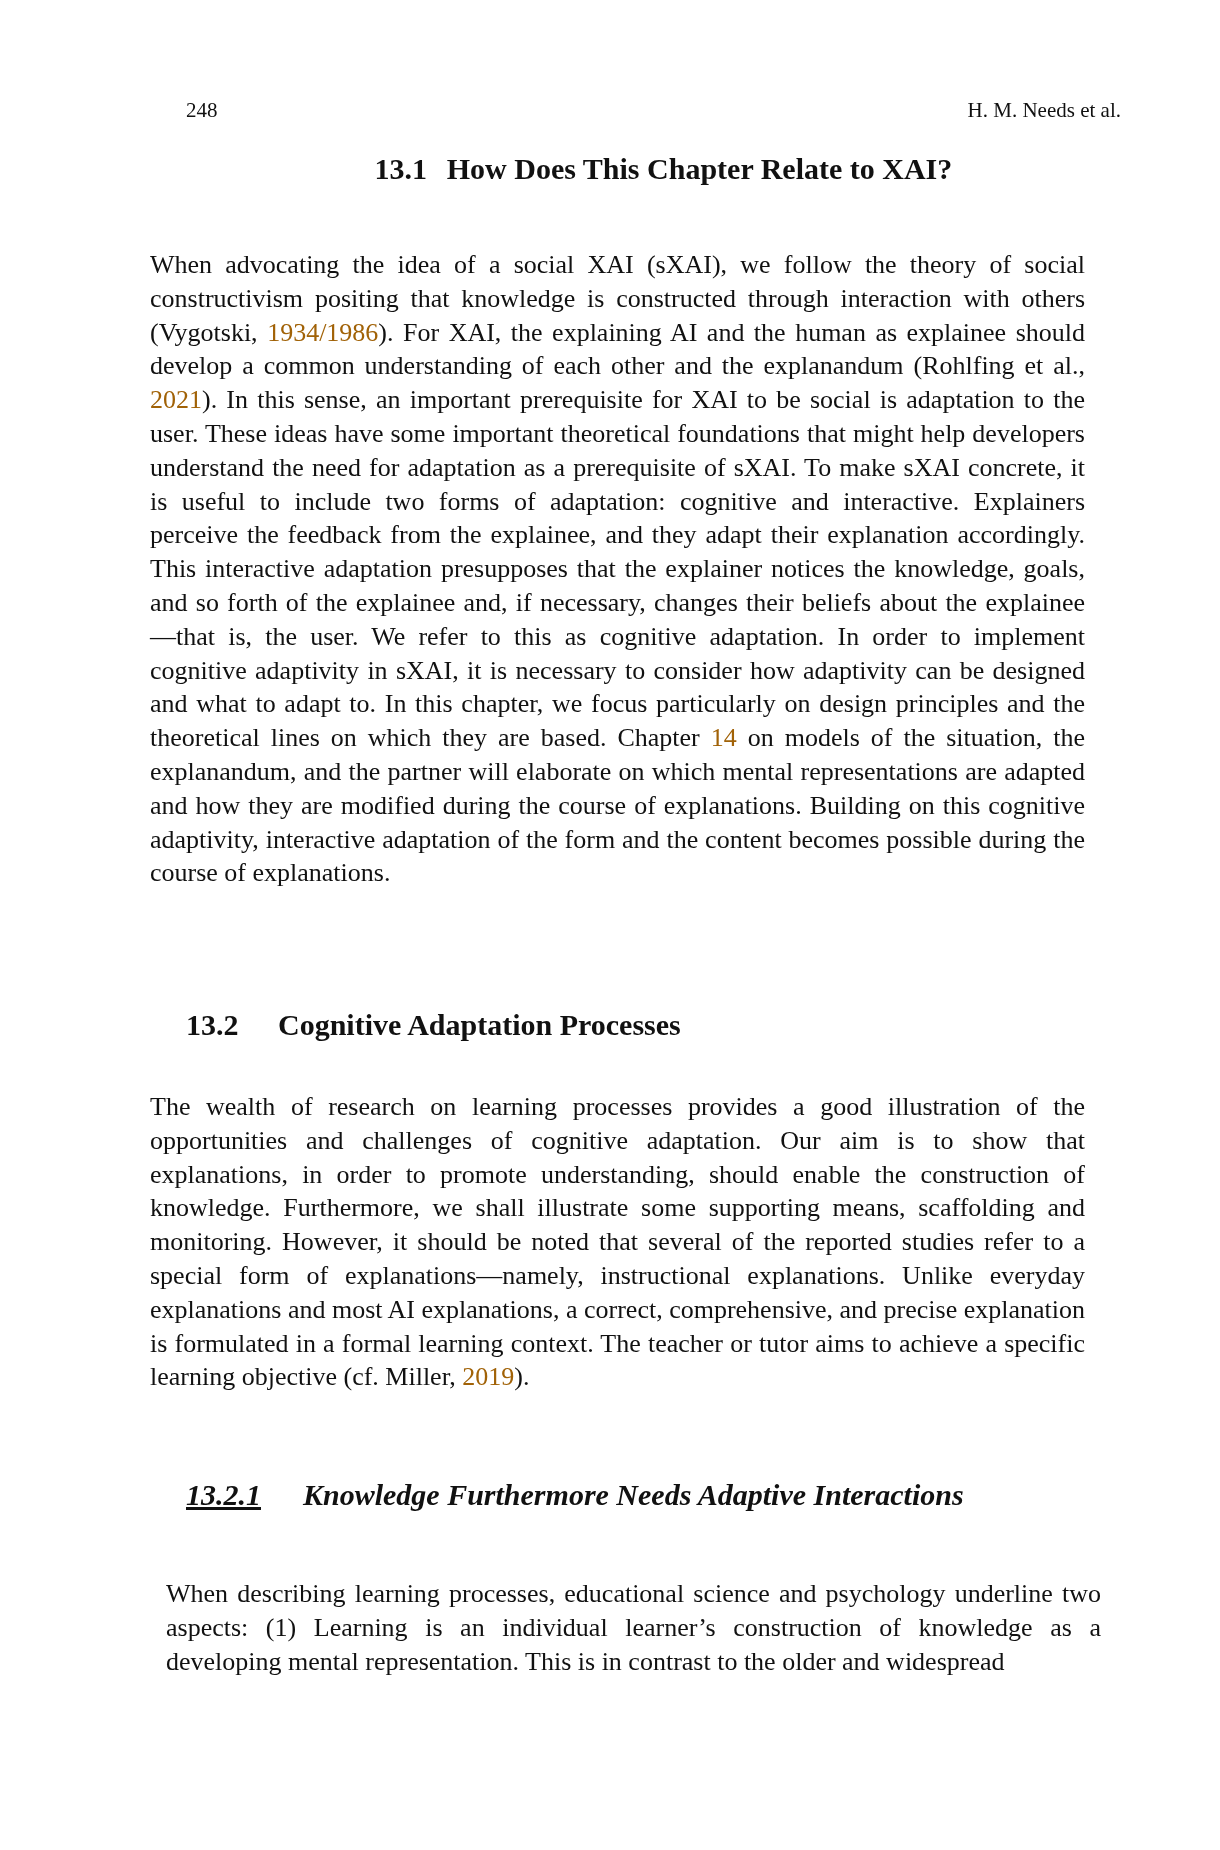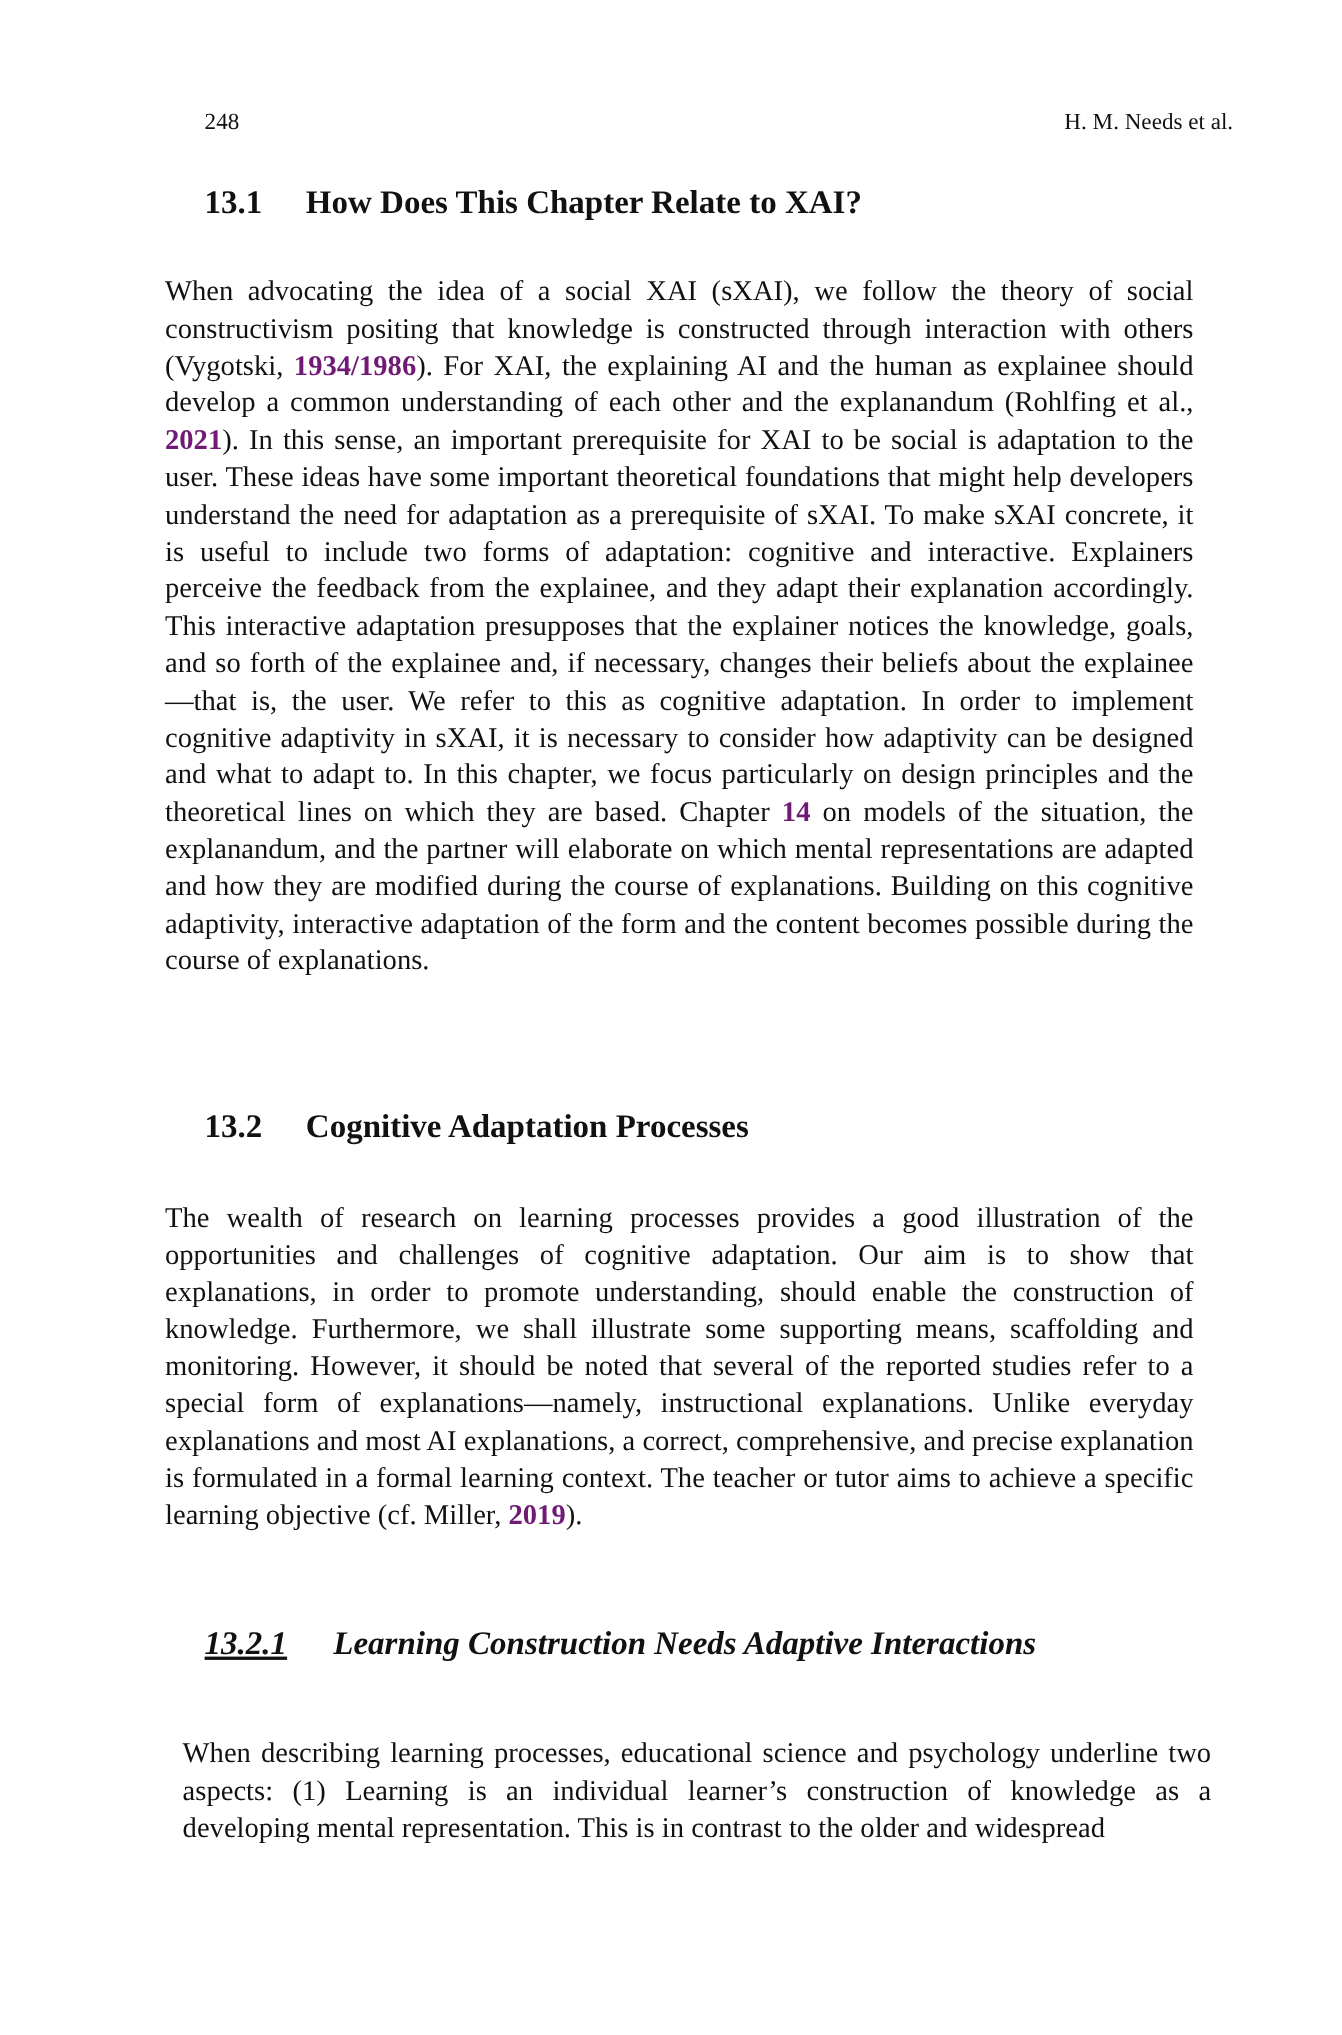--- a/index.html
+++ b/index.html
@@ -7,40 +7,40 @@
          font-family: "Liberation Serif", "DejaVu Serif", serif; color: #111; }
   .abs { position: absolute; margin-left: 36px; }
   .running-head { top: 98px; left: 150px; width: 935px; height: 30px;
                   font-size: 21px; display: flex; justify-content: space-between; }
   .h1 { left: 150px; width: 935px; font-size: 30px; font-weight: bold; }
   .h1 .num { display: inline-block; width: 92px; }
   .h2 { left: 150px; width: 935px; font-size: 30px; font-weight: bold; font-style: italic; }
   .h2 .num { display: inline-block; width: 117px; text-decoration: underline; }
   .para { left: 150px; width: 935px; font-size: 26px; line-height: 33.8px;
           text-align: justify; }
-  .link { color: #701a75; text-decoration: none; cursor: pointer; font-weight: bold; }
+  .link { color: #a16207; text-decoration: none; cursor: pointer; }
   b { font-weight: normal; }
 </style>
 </head>
 <body>
 
 <div class="abs running-head">
   <span>248</span>
   <span>H. M. Needs et al.</span>
 </div>
 
-<div class="abs h1" style="top:168px;">
+<div class="abs h1" style="top:152px;text-align:center;">
   <span class="num">13.1</span><span>How Does This Chapter Relate to XAI?</span>
 </div>
 
 <p class="abs para" style="top:248px; margin:0;"><span>When advocating the idea of a social XAI (sXAI), we follow the theory of social constructivism positing that knowledge is constructed through interaction with others (Vygotski, </span><a class="link">1934/1986</a><span>). For XAI, the explaining AI and the human as explainee should develop a common understanding of each other and the explanandum (Rohlfing et al., </span><a class="link">2021</a><span>). In this sense, an important prerequisite for XAI to be social is adaptation to the user. These ideas have some important theoretical foundations that might help developers understand the need for adaptation as a prerequisite of sXAI. To make sXAI concrete, it is useful to include two forms of adaptation: cognitive and interactive. Explainers perceive the feedback from the explainee, and they adapt their explanation accordingly. This </span><b>interactive adaptation</b><span> presupposes that the explainer notices the knowledge, goals, and so forth of the explainee and, if necessary, changes their beliefs about the explainee—that is, the user. We refer to this as </span><b>cognitive adaptation</b><span>. In order to implement cognitive adaptivity in sXAI, it is necessary to consider how adaptivity can be designed and what to adapt to. In this chapter, we focus particularly on design principles and the theoretical lines on which they are based. Chapter </span><a class="link">14</a><span> on models of the situation, the explanandum, and the partner will elaborate on which mental representations are adapted and how they are modified during the course of explanations. Building on this cognitive adaptivity, interactive adaptation of the form and the content becomes possible during the course of explanations.</span></p>
 
 <div class="abs h1" style="top:1008px;">
   <span class="num">13.2</span><span>Cognitive Adaptation Processes</span>
 </div>
 
 <p class="abs para" style="top:1090px; margin:0;"><span>The wealth of research on learning processes provides a good illustration of the opportunities and challenges of cognitive adaptation. Our aim is to show that explanations, in order to promote understanding, should enable the construction of knowledge. Furthermore, we shall illustrate some supporting means, scaffolding and monitoring. However, it should be noted that several of the reported studies refer to a special form of explanations—namely, instructional explanations. Unlike everyday explanations and most AI explanations, a correct, comprehensive, and precise explanation is formulated in a formal learning context. The teacher or tutor aims to achieve a specific learning objective (cf. Miller, </span><a class="link">2019</a><span>).</span></p>
 
 <div class="abs h2" style="top:1478px;">
-  <span class="num">13.2.1</span><span>Learning Construction Needs Adaptive Interactions</span>
+  <span class="num">13.2.1</span><span>Knowledge Furthermore Needs Adaptive Interactions</span>
 </div>
 
 <p class="abs para" style="top:1561px; margin:16px;"><span>When describing learning processes, educational science and psychology underline two aspects: (1) Learning is an individual learner’s construction of knowledge as a developing mental representation. This is in contrast to the older and widespread</span></p>
 
 </body></html>

